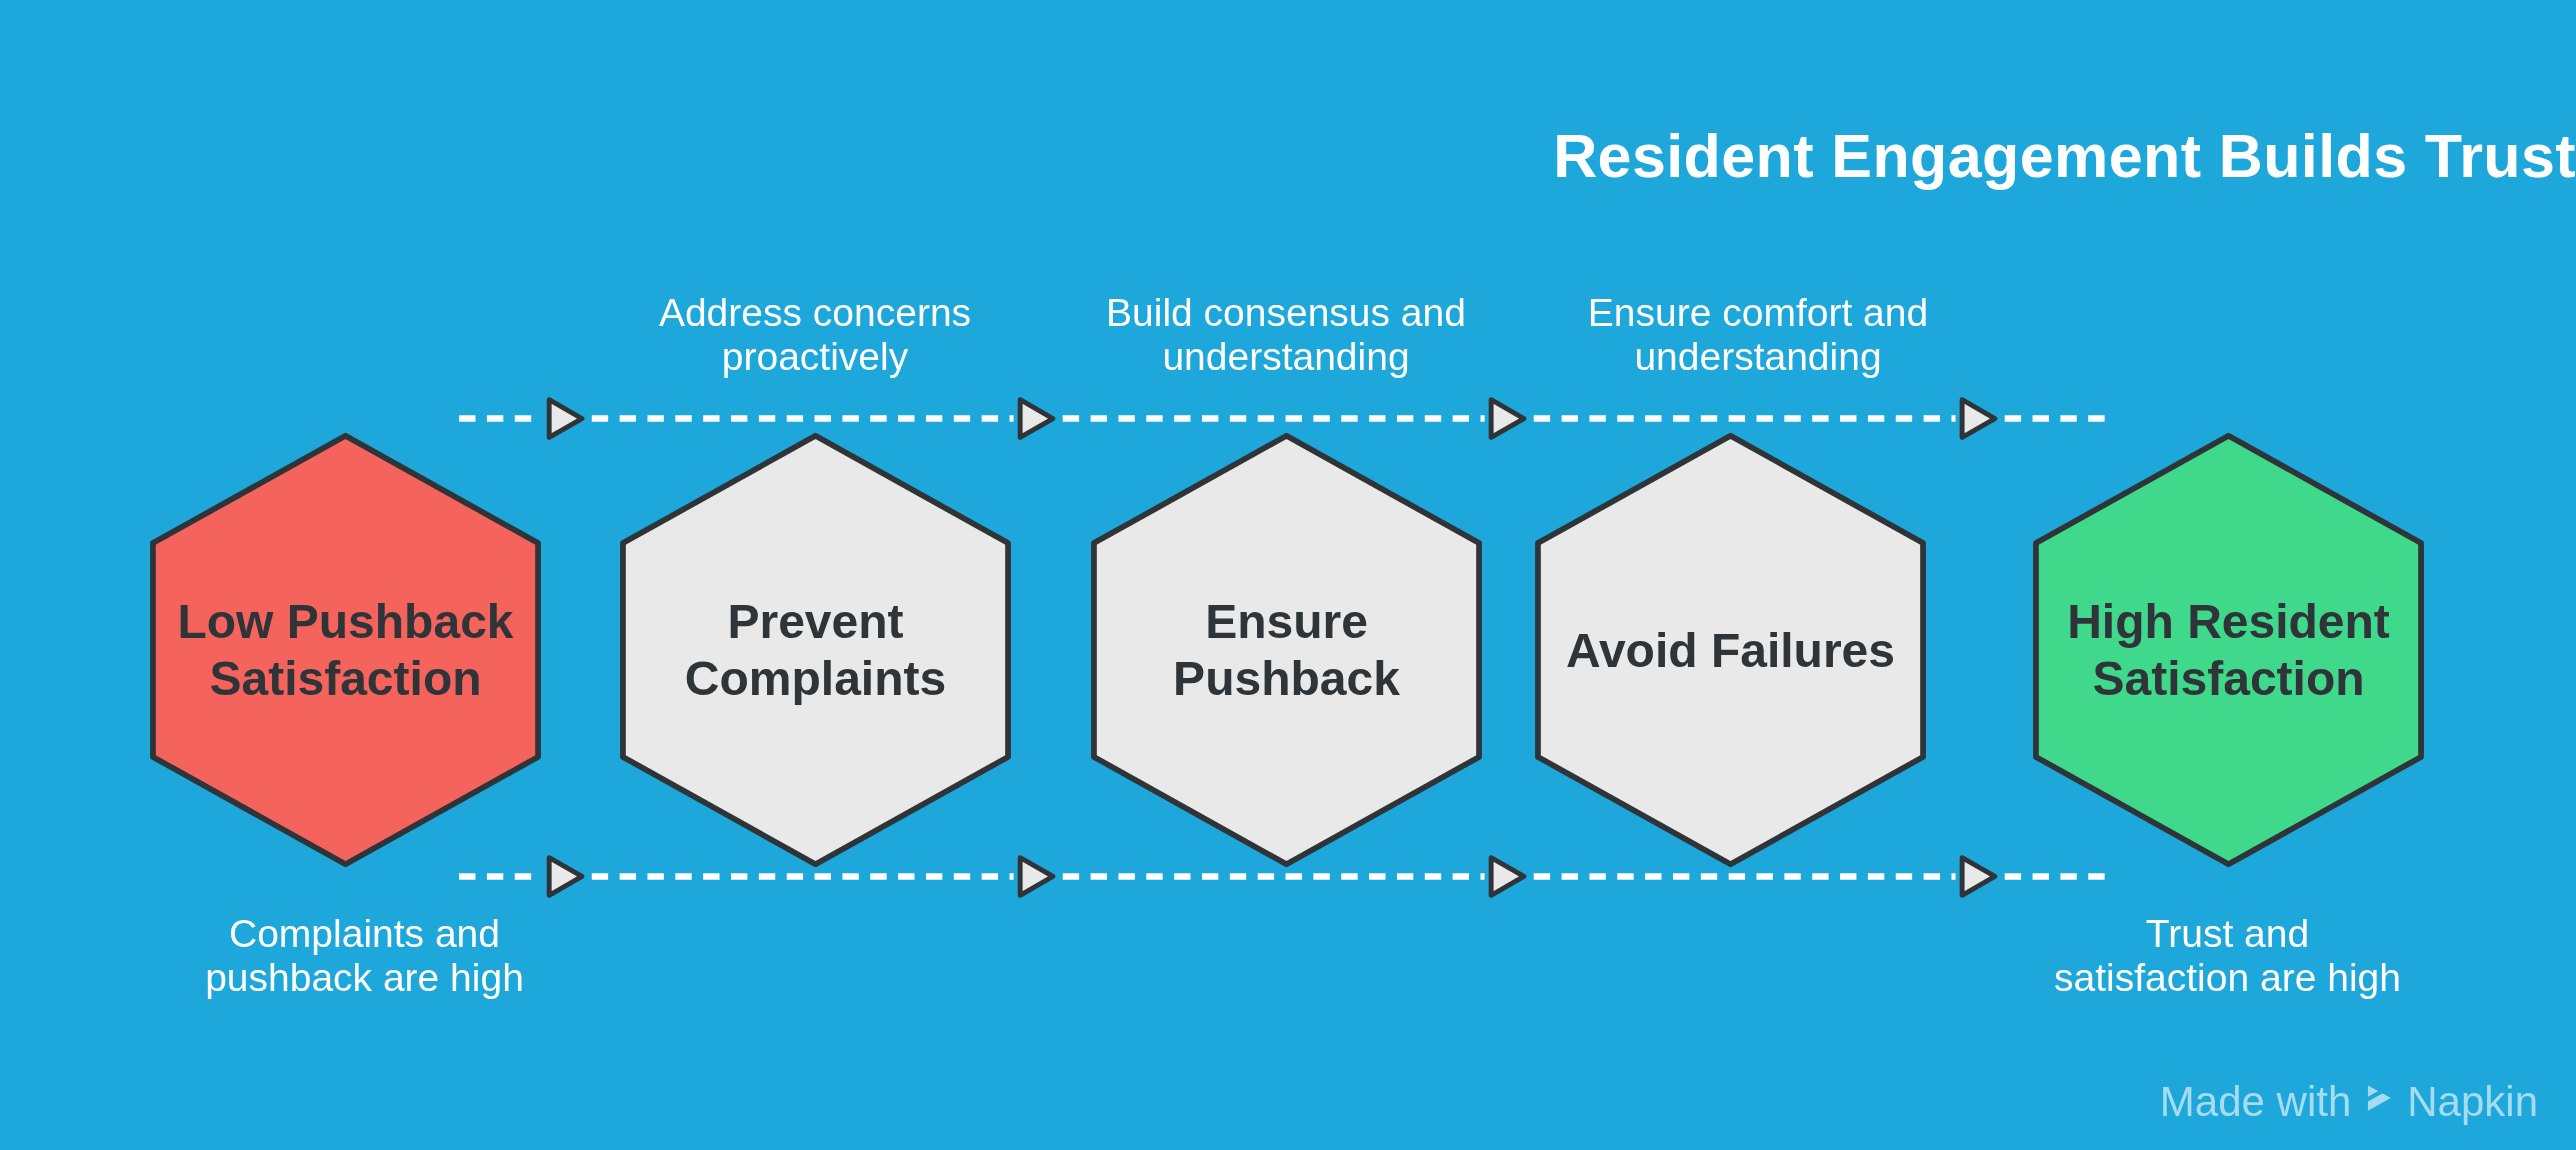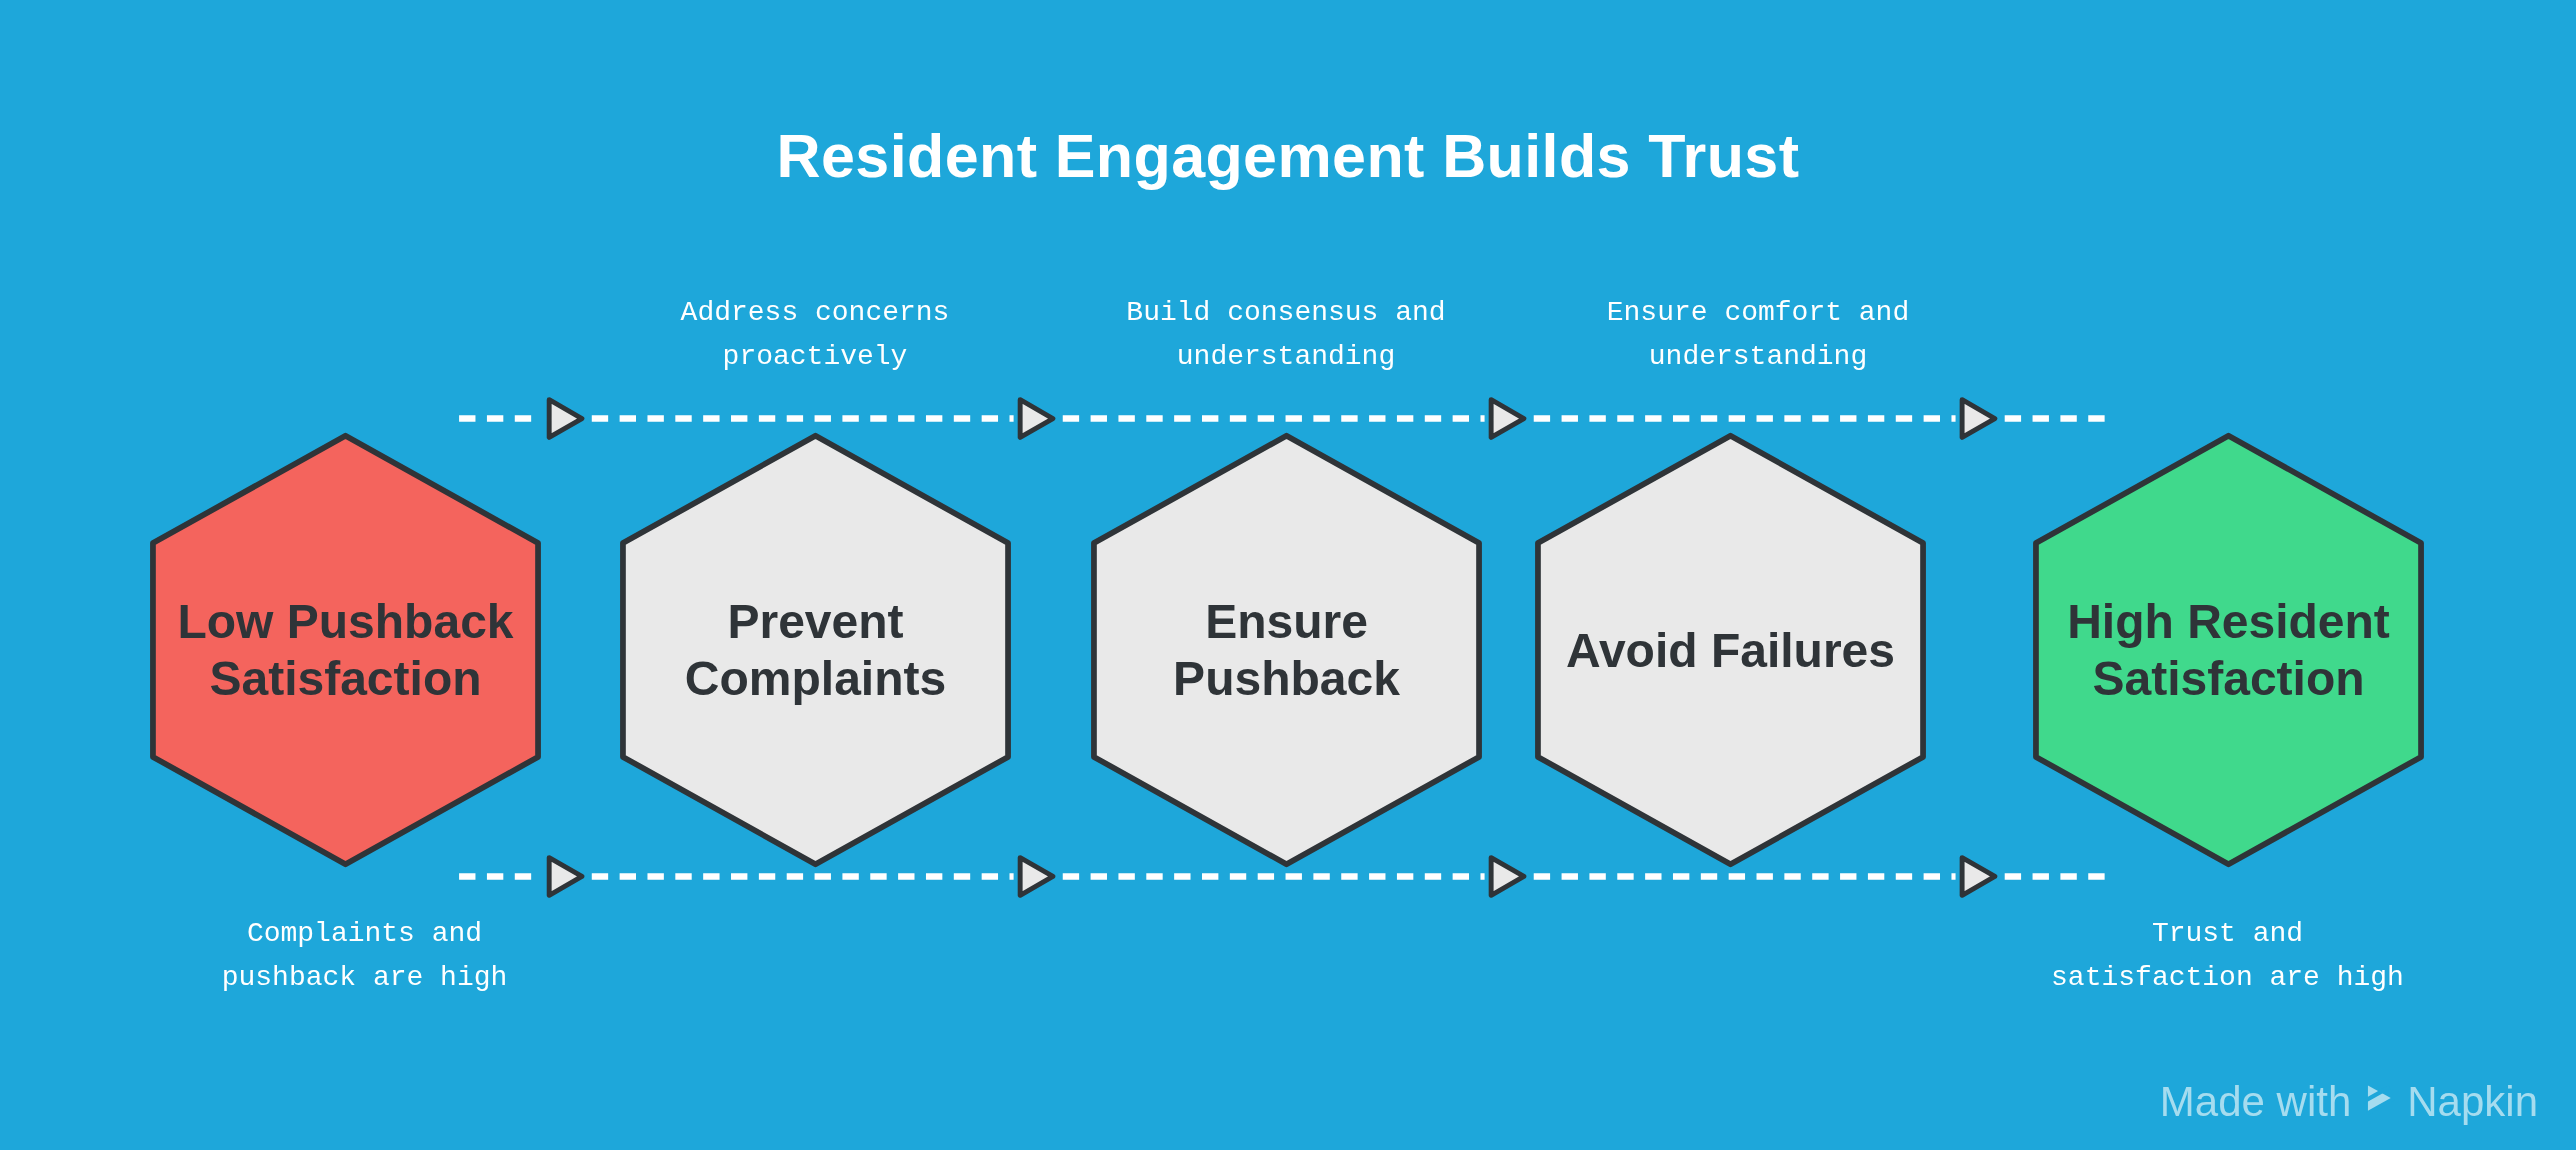--- a/index.html
+++ b/index.html
@@ -13,21 +13,21 @@
     position: relative;
     width: 2576px;
     height: 1150px;
     background: #1EA7DA;
   }
   .title {
     position: absolute;
     top: 123px;
     left: 0;
     width: 100%;
-    text-align: center;
+    text-align: right;
     font-size: 61px;
     line-height: 66px;
     font-weight: bold;
     color: #FFFFFF;
     letter-spacing: 0.4px;
   }
   .overlay {
     position: absolute;
     top: 0;
     left: 0;
@@ -59,24 +59,23 @@
     font-size: 48px;
     line-height: 57px;
     font-weight: bold;
     color: #2F3438;
     white-space: pre-line;
   }
   .flow-label {
     position: absolute;
     text-align: center;
     color: #FFFFFF;
-    font-size: 28px;
+    font-size: 39px;
     line-height: 44px;
     white-space: pre-line;
-    font-family: Liberation Mono, monospace;
   }
   .flow-label.top { top: 291px; width: 524px; }
   .flow-label.bottom { top: 912px; width: 459px; text-align: center; }
   .watermark {
     position: absolute;
     top: 1083px;
     right: 38px;
     display: flex;
     align-items: center;
     gap: 11.5px;

